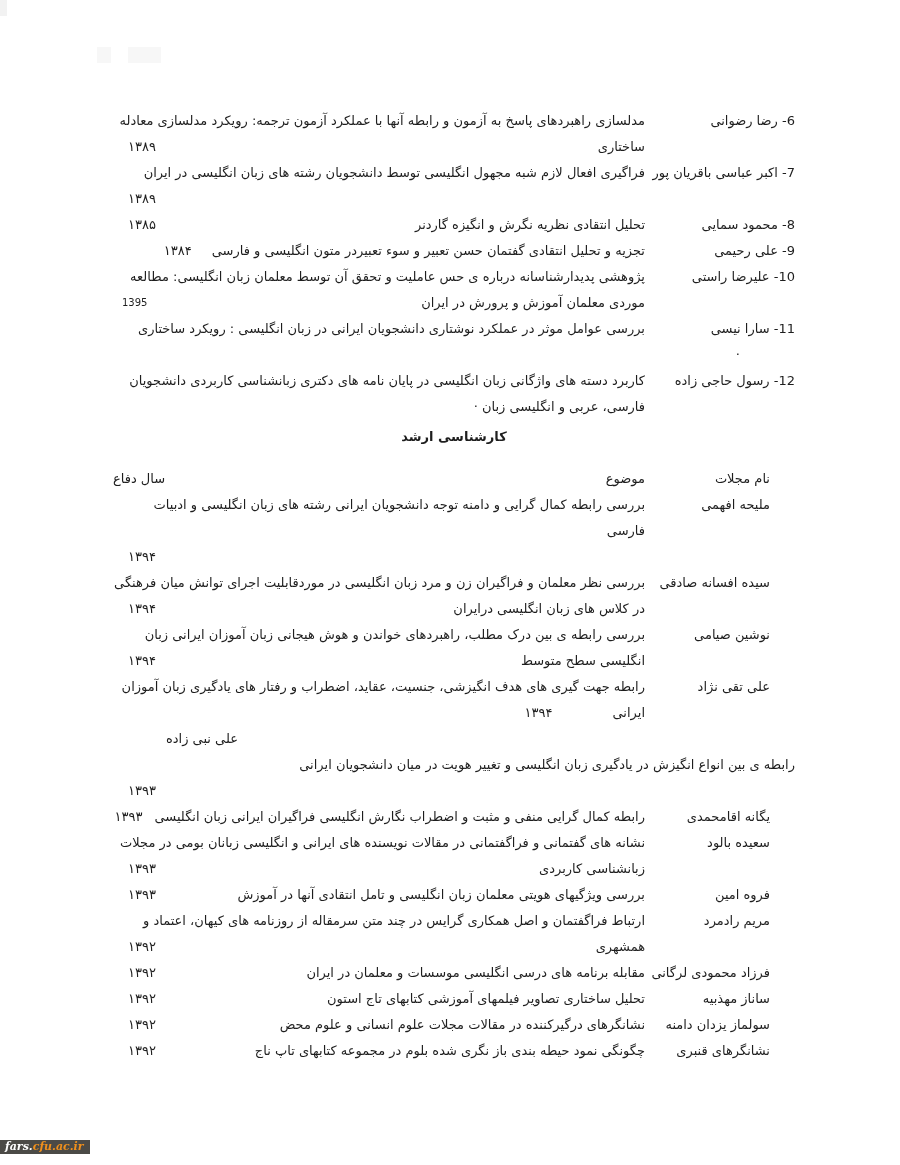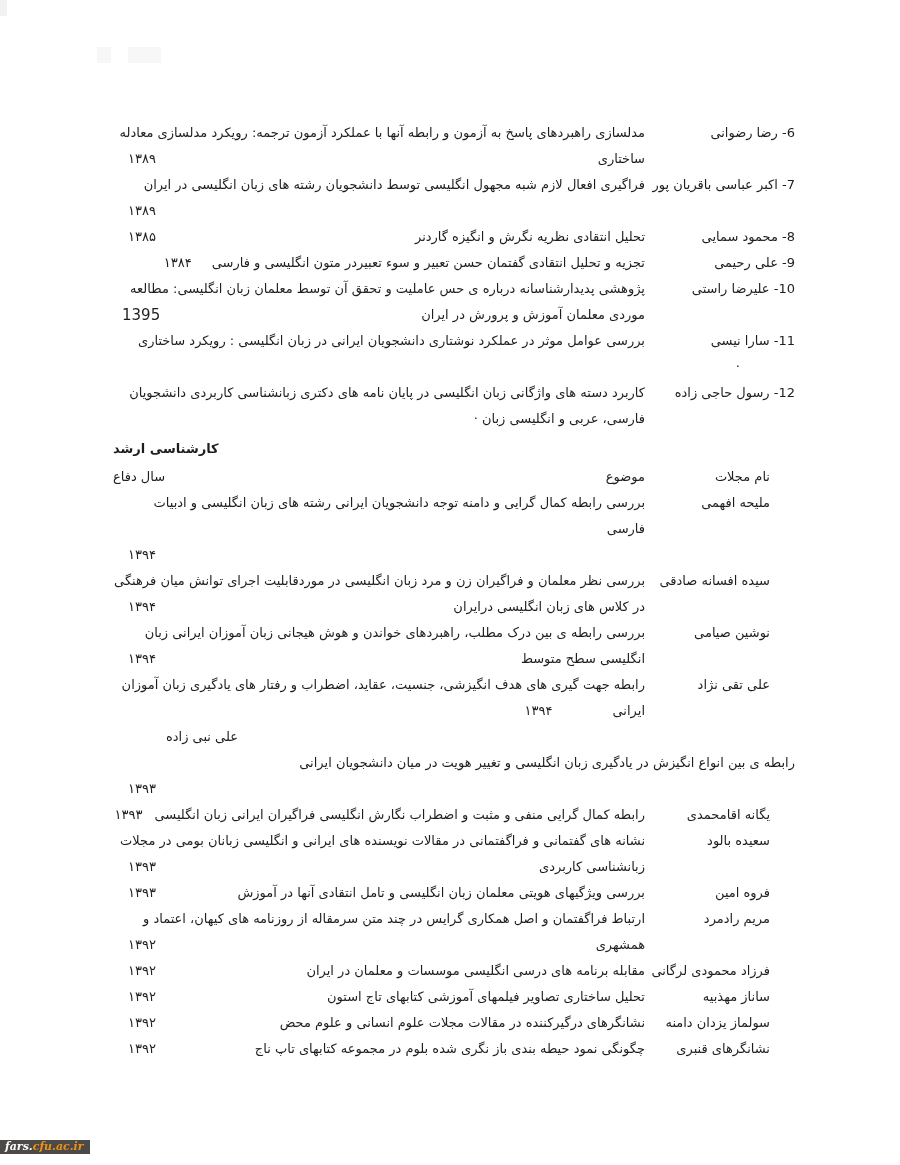--- a/index.html
+++ b/index.html
@@ -3,44 +3,44 @@
 <meta charset="utf-8">
 <style>
   html,body{margin:0;padding:0;}
   body{
     width:900px;height:1165px;position:relative;overflow:hidden;
     background:#ffffff;
     font-family:"DejaVu Sans",sans-serif;
     color:#1e1e1e;
   }
   .doc{
-    position:absolute;left:0;top:16px;width:900px;
+    position:absolute;left:0;top:4px;width:900px;
     padding:104px 105px 0 113px;box-sizing:border-box;
     font-size:13px;line-height:26px;
   }
   .row{display:flex;position:relative;min-height:26px;}
   .row .main{flex:1;position:relative;min-width:0;}
   .row .name{
     width:150px;flex:0 0 150px;direction:rtl;text-align:right;
     white-space:nowrap;overflow:visible;
   }
   .row .name .note{display:block;padding-right:55px;white-space:normal;}
   .masters-row .name{padding-right:25px;box-sizing:border-box;}
   .topic{margin:0;direction:rtl;text-align:right;}
   .abs-year{position:absolute;left:15px;bottom:0;line-height:26px;}
   .row.yb .topic{padding-bottom:26px;}
-  .row.latin .abs-year{left:9px;font-size:15px;}
+  .row.latin .abs-year{left:9px;font-size:10px;}
   .inline-year{display:none;}
   .row.iy .inline-year{display:inline;}
   .g12{margin-inline-start:12px;}
   .g20{margin-inline-start:20px;}
   .g60{margin-inline-start:60px;}
   .section-title{
-    direction:rtl;text-align:left;font-weight:bold;
-    margin:4px 0 2px 0;
+    direction:rtl;text-align:center;font-weight:bold;
+    margin:4px 0 16px 0;
   }
   .header-row .abs-year{left:0;}
   
   .corner-artifact{
     position:absolute;left:0;top:0;width:7px;height:16px;background:#f2f2f2;
   }
   .wm{position:absolute;background:#f7f7f7;}
   .wm1{left:97px;top:47px;width:14px;height:16px;}
   .wm2{left:128px;top:47px;width:33px;height:16px;}
   

